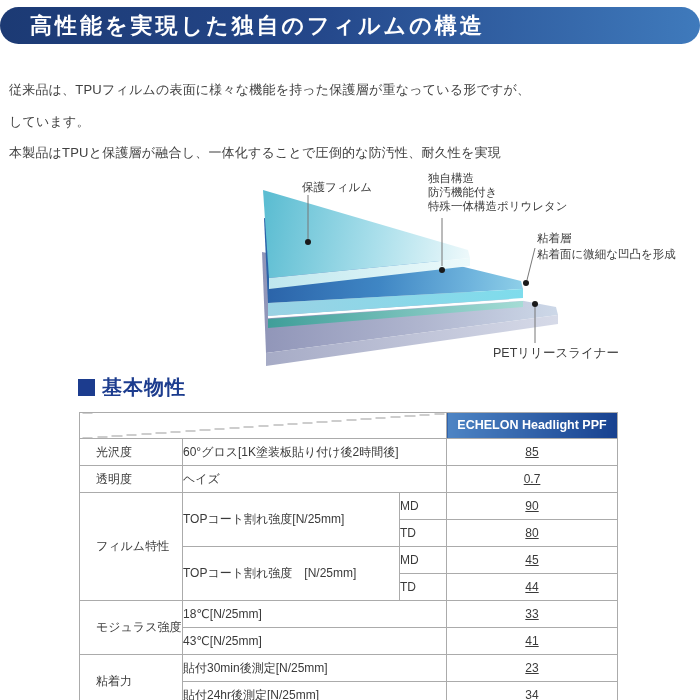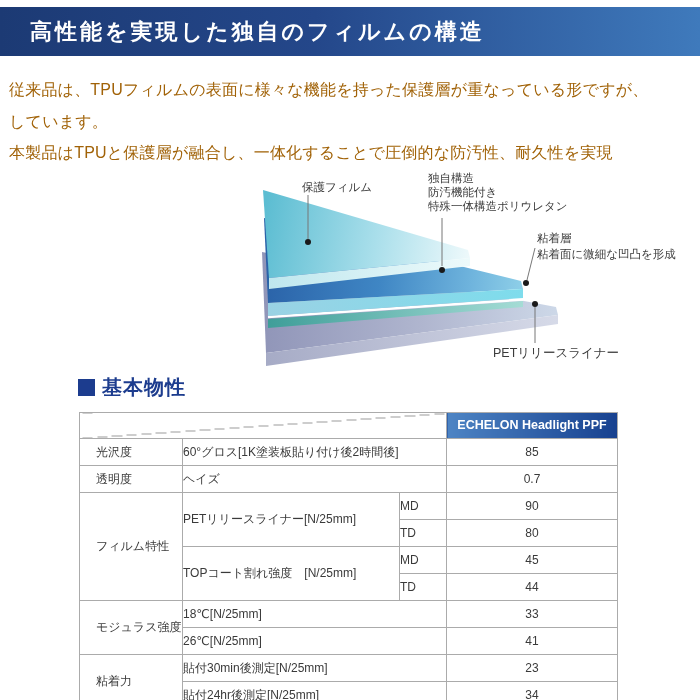--- a/index.html
+++ b/index.html
@@ -4,34 +4,34 @@
 <style>
   html,body{margin:0;padding:0;}
   body{
     width:700px;height:700px;position:relative;overflow:hidden;
     background:#ffffff;
     font-family:"Liberation Sans","DejaVu Sans",sans-serif;
     color:#333;
   }
   
   .banner{
-    position:absolute;top:7px;left:0;width:700px;height:49px;
+    position:absolute;top:7px;left:0;width:700px;height:37px;
     background:linear-gradient(90deg,#1c3a74 0%,#24478a 45%,#3f7abc 100%);
-    display:flex;align-items:center;
+    display:flex;align-items:center;border-radius:21px;
   }
   .banner-title{
     color:#fff;
     font-family:"Liberation Serif","DejaVu Serif",serif;
     font-size:22px;font-weight:600;letter-spacing:3px;
     padding-left:30px;white-space:nowrap;
   }
   
   .intro{
     position:absolute;top:74px;left:9px;width:688px;
-    font-size:16px;line-height:31.5px;color:#a16207;
+    font-size:13px;line-height:31.5px;color:#404040;
     letter-spacing:0.2px;
   }
   
   .diagram-svg{position:absolute;top:0;left:0;}
   .diagram-label{font-size:11.5px;fill:#3b3b3b;}
   .diagram-label-lg{font-size:12.5px;fill:#3b3b3b;}
   .leader{stroke:#777;stroke-width:1;fill:none;}
   .dot{fill:#1a1a1a;}
   
   .section-title{
@@ -57,21 +57,21 @@
     background:linear-gradient(to bottom right,
       rgba(255,255,255,0) 49.3%, #9a9a9a 49.3%, #9a9a9a 50.7%, rgba(255,255,255,0) 50.7%);
   }
   .props td.product{
     background:linear-gradient(90deg,#4d84c4 0%,#17418f 100%);
     color:#ffffff;font-weight:bold;font-size:12.5px;text-align:center;
   }
   .props td.prop{padding-left:16px;margin-top:16px;}
   .props td.desc{}
   .props td.dir{}
-  .props td.val{text-align:center;}
+  .props td.val{text-align:center;text-decoration:underline;}
 </style>
 </head>
 <body>
 
 <div class="banner">
   <div class="banner-title">高性能を実現した独自のフィルムの構造</div>
 </div>
 
 <div class="intro">
   <div>従来品は、TPUフィルムの表面に様々な機能を持った保護層が重なっている形ですが、</div>
@@ -173,21 +173,21 @@
     </tr>
 
     <tr>
       <td class="prop">透明度</td>
       <td class="desc" colspan="2">ヘイズ</td>
       <td class="val">0.7</td>
     </tr>
 
     <tr>
       <td class="prop" rowspan="4">フィルム特性</td>
-      <td class="desc" rowspan="2">PETリリースライナー[N/25mm]</td>
+      <td class="desc" rowspan="2">TOPコート割れ強度[N/25mm]</td>
       <td class="dir">MD</td>
       <td class="val">90</td>
     </tr>
     <tr>
       <td class="dir">TD</td>
       <td class="val">80</td>
     </tr>
     <tr>
       <td class="desc" rowspan="2">TOPコート割れ強度　[N/25mm]</td>
       <td class="dir">MD</td>
@@ -197,21 +197,21 @@
       <td class="dir">TD</td>
       <td class="val">44</td>
     </tr>
 
     <tr>
       <td class="prop" rowspan="2">モジュラス強度</td>
       <td class="desc" colspan="2">18℃[N/25mm]</td>
       <td class="val">33</td>
     </tr>
     <tr>
-      <td class="desc" colspan="2">26℃[N/25mm]</td>
+      <td class="desc" colspan="2">43℃[N/25mm]</td>
       <td class="val">41</td>
     </tr>
 
     <tr>
       <td class="prop" rowspan="2">粘着力</td>
       <td class="desc" colspan="2">貼付30min後測定[N/25mm]</td>
       <td class="val">23</td>
     </tr>
     <tr>
       <td class="desc" colspan="2">貼付24hr後測定[N/25mm]</td>

